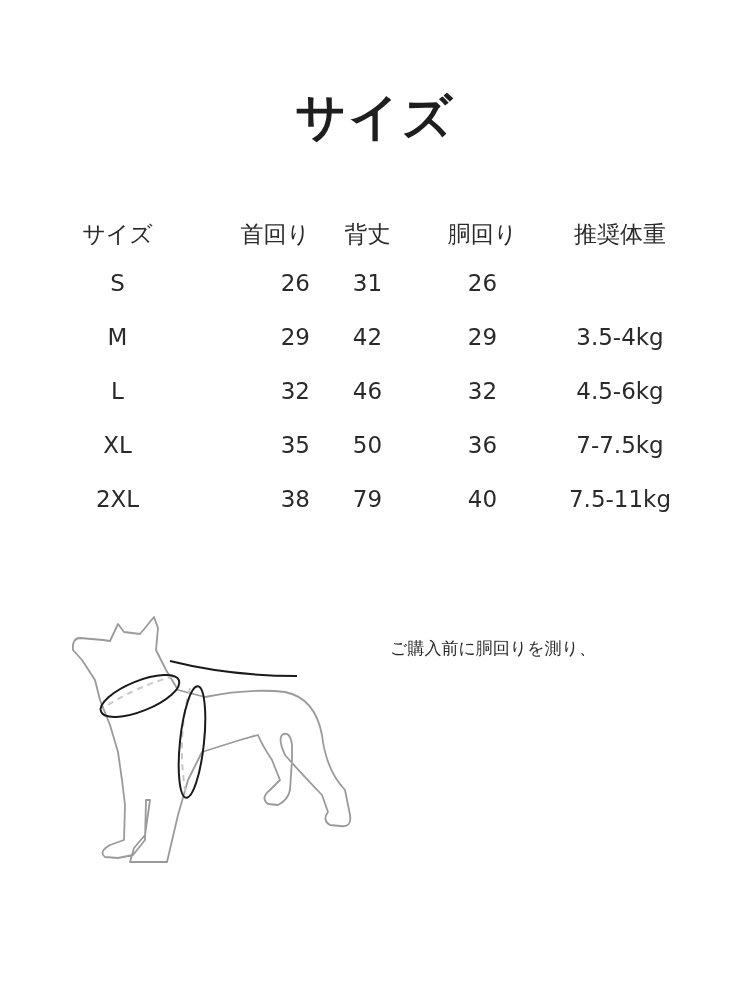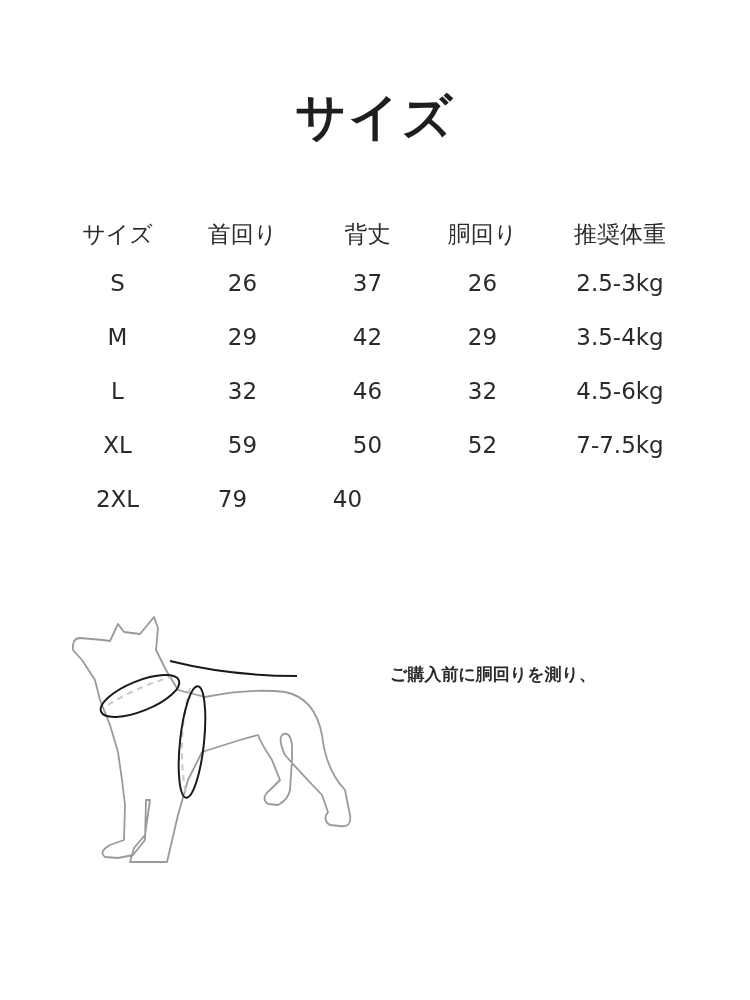--- a/index.html
+++ b/index.html
@@ -5,74 +5,75 @@
     html, body { margin: 0; padding: 0; background: #ffffff; }
     body { width: 750px; height: 1000px; position: relative; overflow: hidden;
            font-family: "DejaVu Sans", "Liberation Sans", sans-serif; color: #222222; }
     .title { position: absolute; left: 0; top: 84px; width: 750px; text-align: center;
              font-size: 50px; font-weight: bold; letter-spacing: 2px; color: #1e1e1e; }
     .table { position: absolute; left: 60px; top: 212px; width: 640px; }
     .row { display: flex; height: 54px; align-items: center; }
     .row.header { height: 44px; }
     .cell { text-align: center; font-size: 23px; color: #2a2a2a; }
     .c0 { width: 115px; }
-    .c1 { width: 135px; }
+    .c1 { width: 135px; text-align: right; }
     .c2 { width: 115px; }
     .c3 { width: 115px; }
     .c4 { width: 160px; }
     .diagram { position: absolute; left: 0; top: 600px; width: 380px; height: 300px; }
     .diagram svg { position: absolute; left: 0; top: 0; }
-    .note { position: absolute; left: 390px; top: 660px; width: 350px; font-weight: bold; }
+    .note { position: absolute; left: 390px; top: 634px; width: 350px; }
     .note-line { font-size: 17px; line-height: 29px; color: #2a2a2a; white-space: nowrap; }
   </style>
 </head>
 <body>
 
 <div class="title">サイズ</div>
 
 <div class="table">
   <div class="row header">
     <div class="cell c0">サイズ</div>
     <div class="cell c1">首回り</div>
     <div class="cell c3">背丈</div>
     <div class="cell c2">胴回り</div>
     <div class="cell c4">推奨体重</div>
   </div>
   <div class="row">
     <div class="cell c0">S</div>
     <div class="cell c1">26</div>
-    <div class="cell c2">37</div>
+    <div class="cell c2">31</div>
     <div class="cell c3">26</div>
-    <div class="cell c4">2.5-3kg</div>
   </div>
   <div class="row">
     <div class="cell c0">M</div>
     <div class="cell c1">29</div>
     <div class="cell c2">42</div>
     <div class="cell c3">29</div>
     <div class="cell c4">3.5-4kg</div>
   </div>
   <div class="row">
     <div class="cell c0">L</div>
     <div class="cell c1">32</div>
     <div class="cell c2">46</div>
     <div class="cell c3">32</div>
     <div class="cell c4">4.5-6kg</div>
   </div>
   <div class="row">
     <div class="cell c0">XL</div>
-    <div class="cell c1">59</div>
+    <div class="cell c1">35</div>
     <div class="cell c2">50</div>
-    <div class="cell c3">52</div>
+    <div class="cell c3">36</div>
     <div class="cell c4">7-7.5kg</div>
   </div>
   <div class="row">
     <div class="cell c0">2XL</div>
+    <div class="cell c1">38</div>
     <div class="cell c2">79</div>
     <div class="cell c3">40</div>
+    <div class="cell c4">7.5-11kg</div>
   </div>
 </div>
 
 <div class="diagram">
   <svg width="380" height="300" viewBox="0 600 380 300">
 
     <path d="M 110 641
              L 118 624 L 124 632 L 140 634 L 154 617 L 158 628
              L 156 650 L 166 670 L 178 690 L 205 697
              Q 250 688 285 692 Q 315 698 322 735

